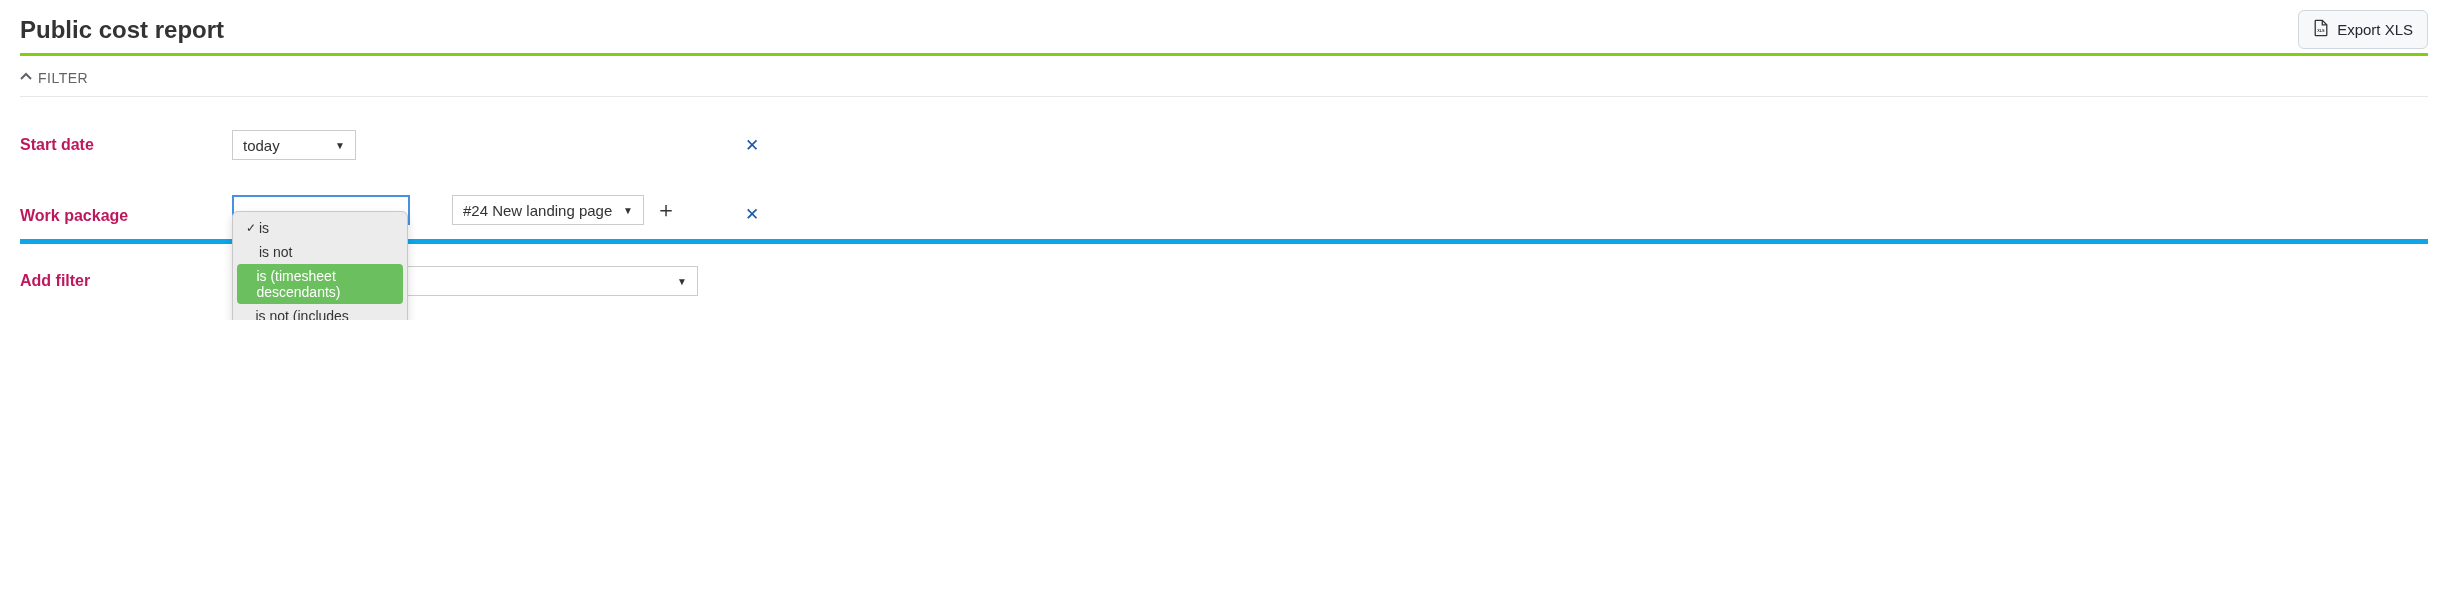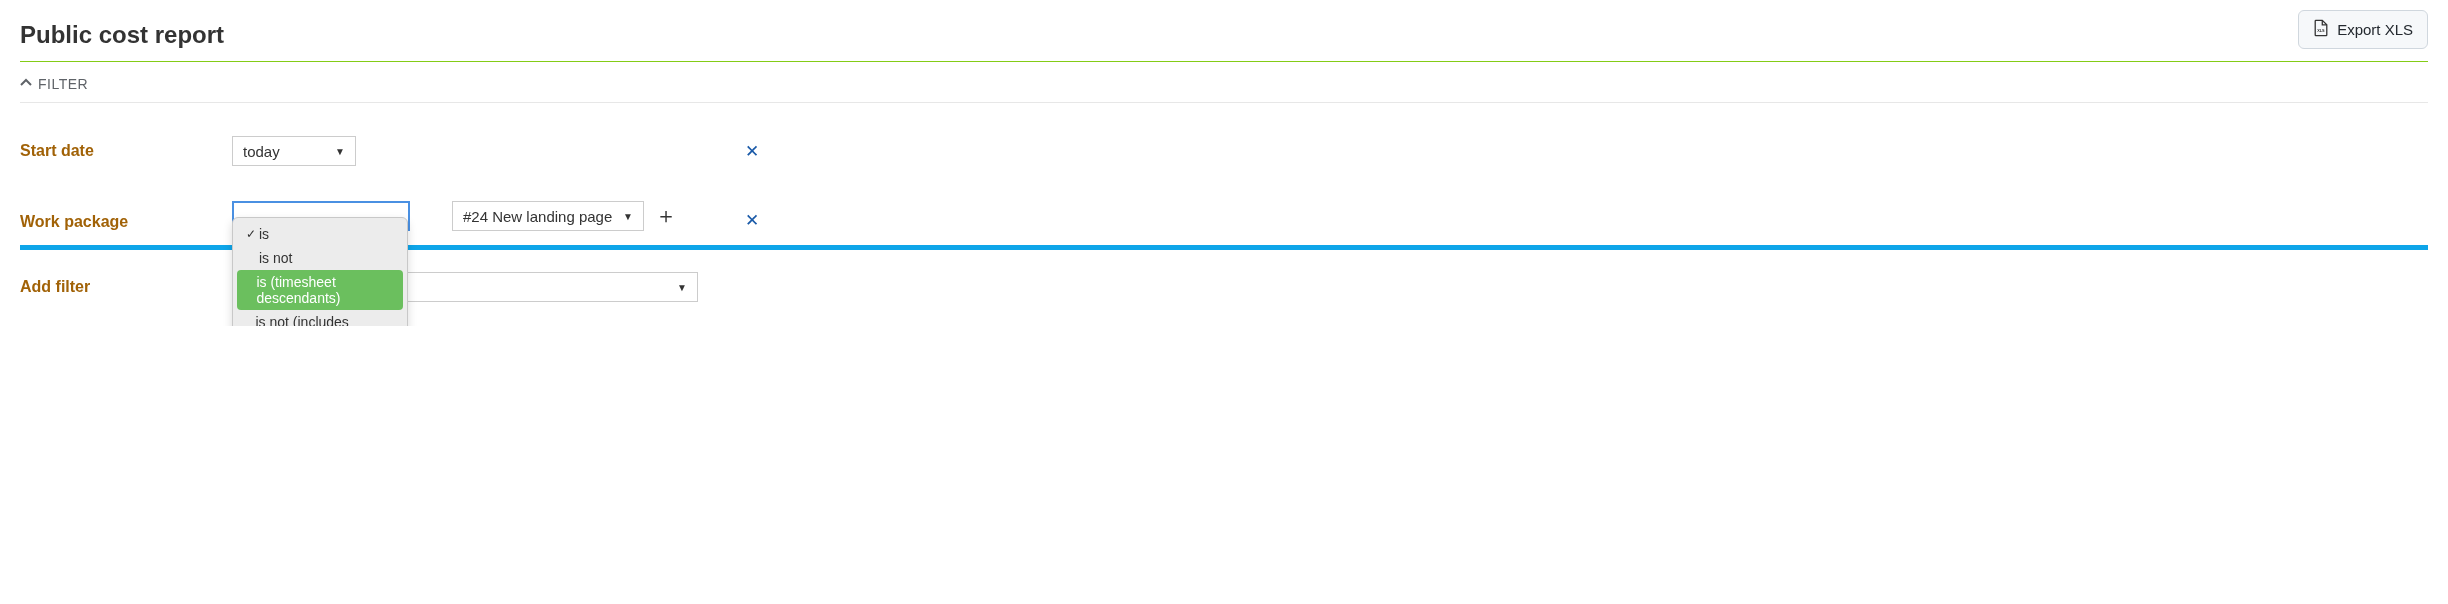--- a/index.html
+++ b/index.html
@@ -6,23 +6,23 @@
     body {
       font-family: -apple-system, BlinkMacSystemFont, "Segoe UI", Helvetica, Arial, sans-serif;
       font-size: 15px;
       color: #333;
       padding: 10px 20px;
       background: #fff;
     }
     .header-row {
       display: flex;
       justify-content: space-between;
-      align-items: flex-end;
-      padding-bottom: 12px;
-      border-bottom: 1px solid #84cc16;
+      align-items: center;
+      padding-bottom: 4px;
+      border-bottom: 3px solid #84cc16;
     }
     .page-title {
       font-size: 24px;
       font-weight: 600;
       color: #333;
     }
     .header-actions {
       display: flex;
       gap: 10px;
     }
@@ -69,21 +69,21 @@
     }
     .filter-row.sep {
       border-top: 5px solid #0ea5e9;
       padding-top: 22px;
       margin-top: 0;
     }
     .filter-label {
       width: 212px;
       font-size: 16px;
       font-weight: 600;
-      color: #a16207;
+      color: #be185d;
       flex-shrink: 0;
     }
     .select-control {
       position: relative;
       display: inline-flex;
       align-items: center;
       justify-content: space-between;
       height: 30px;
       border: 1px solid #ccc;
       background: #fff;

